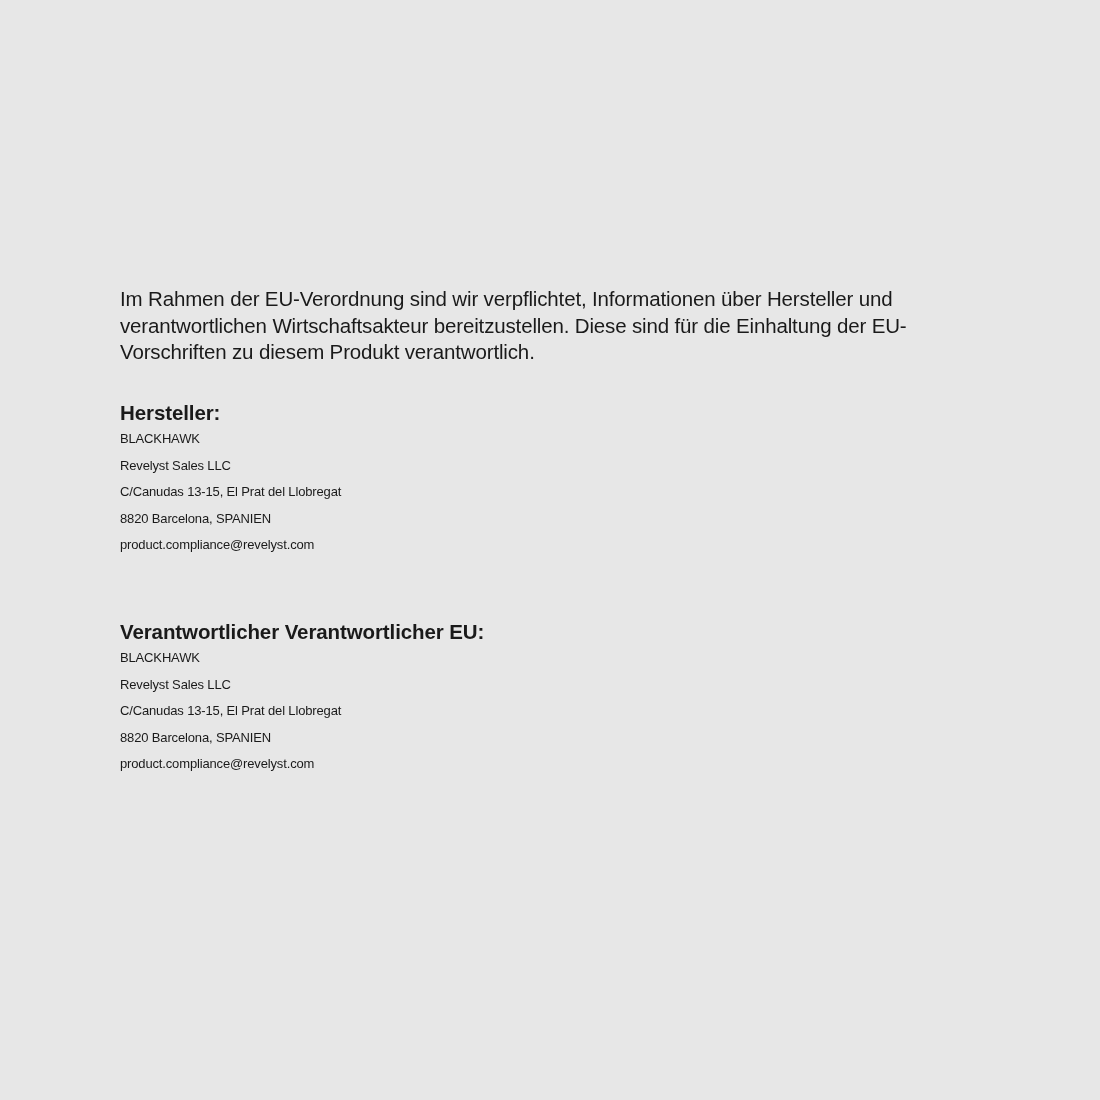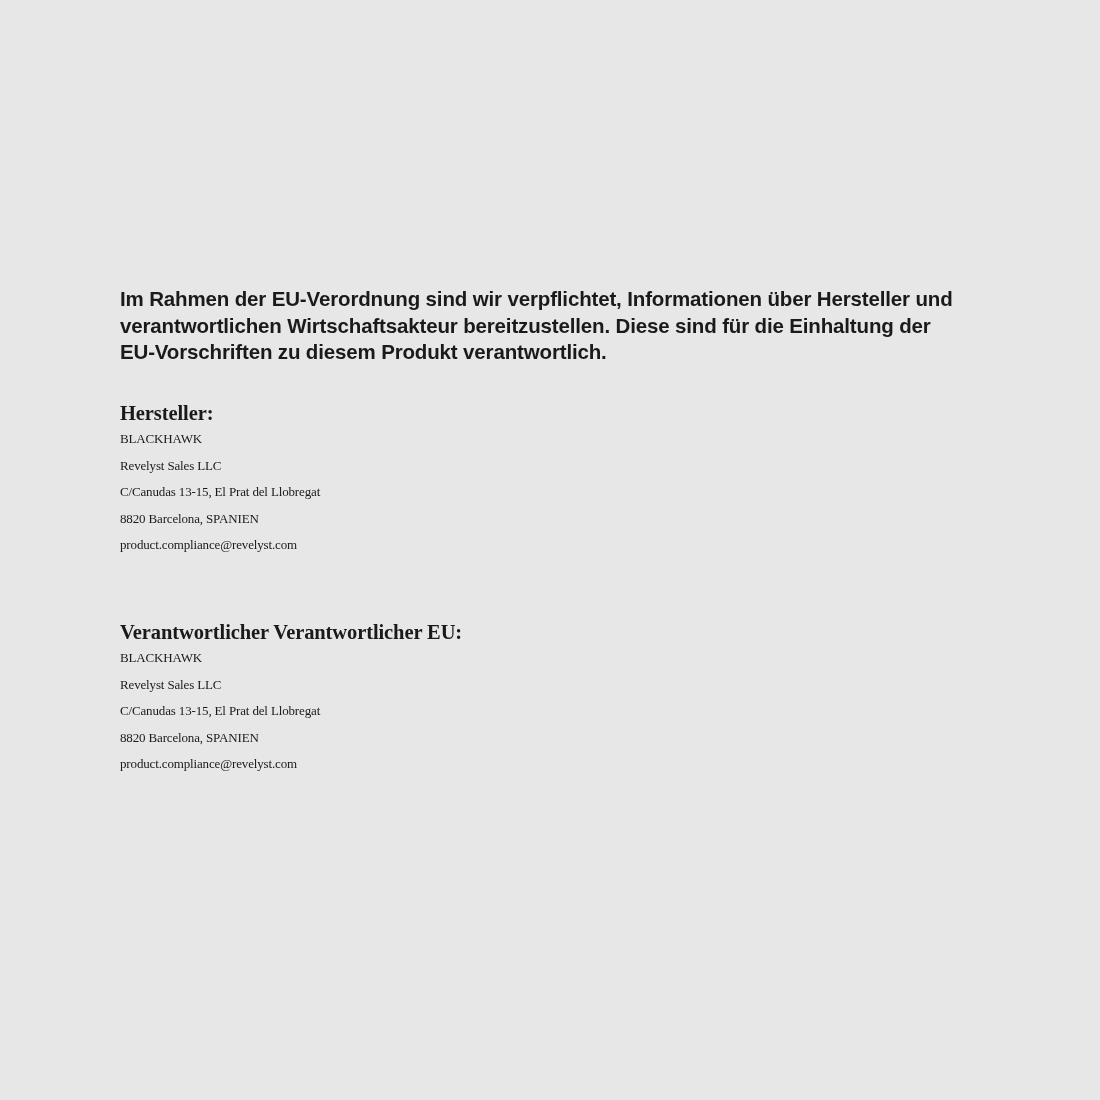--- a/index.html
+++ b/index.html
@@ -29,29 +29,28 @@
   }
   .heading {
     font-size: 20.5px;
     font-weight: bold;
     letter-spacing: -0.1px;
     line-height: 1.25;
     margin: 0 0 0 0;
   }
   .intro {
     font-size: 20.5px;
-    font-weight: bold;
+    font-weight: normal;
     line-height: 26.5px;
     letter-spacing: -0.15px;
     margin: 31px 0 0 0;
     max-width: 850px;
   }
   .block {
     margin-top: 34px;
-    font-family: Liberation Serif, serif;
   }
   .block-heading {
     font-size: 20.5px;
     font-weight: bold;
     letter-spacing: -0.1px;
     line-height: 26.5px;
     margin: 0 0 0 0;
   }
   .block-line {
     font-size: 13px;

